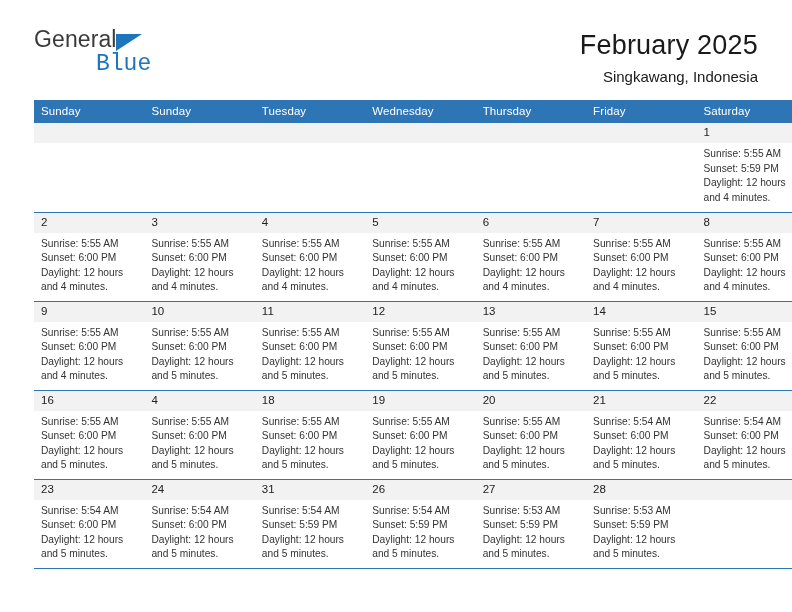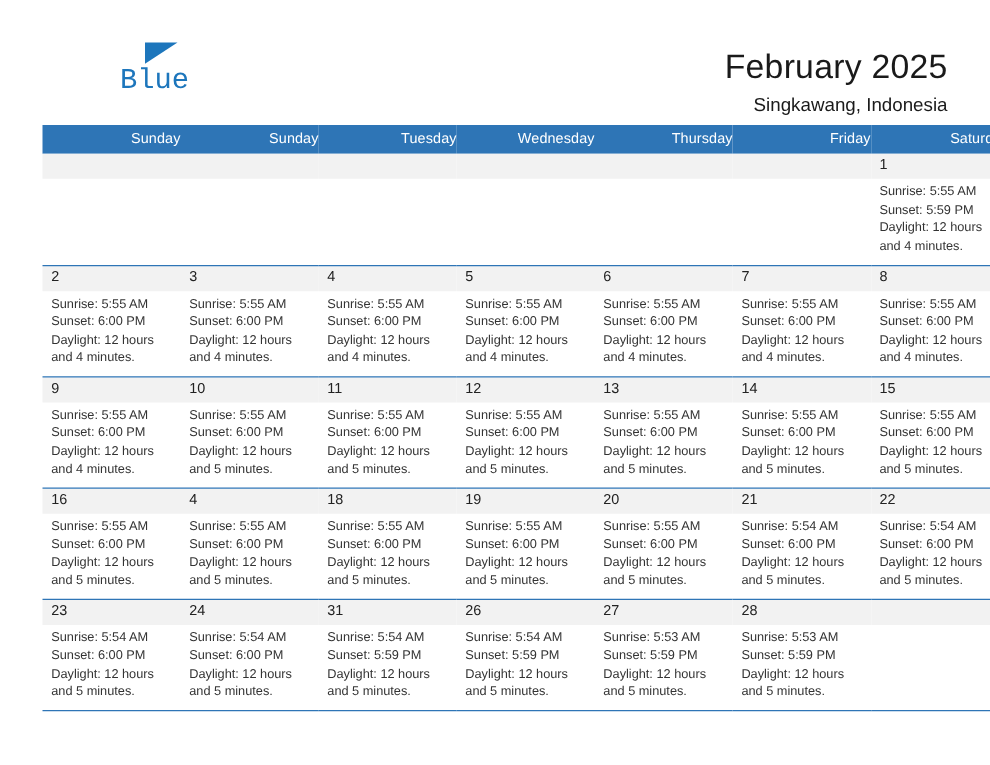--- a/index.html
+++ b/index.html
@@ -57,21 +57,20 @@
     position: absolute;
     left: 62px;
     top: 25px;
     font-size: 23px;
     color: #1d76bc;
     font-family: Liberation Mono, monospace;
   }
   .title-wrap {
     text-align: right;
     padding-top: 2px;
-    margin-top: 8px;
   }
   .cal-title {
     font-size: 27px;
     color: #1a1a1a;
     font-weight: normal;
     line-height: 1.15;
     letter-spacing: .2px;
   }
   .cal-sub {
     font-size: 15px;
@@ -84,21 +83,21 @@
     margin: 0 34px;
     border-collapse: collapse;
     table-layout: fixed;
     width: 724px;
   }
   .cal th {
     background: #2e75b6;
     color: #ffffff;
     font-weight: normal;
     font-size: 11.5px;
-    text-align: right;
+    text-align: left;
     padding: 5px 0 6px 7px;
     width: 103.43px;
     letter-spacing: .1px;
   }
   .cal td {
     vertical-align: top;
     padding: 0;
     border-bottom: 1px solid #2e75b6;
     height: 89px;
     box-sizing: border-box;
@@ -124,20 +123,21 @@
   .info div { white-space: nowrap; }
   .empty .daynum { color: transparent; }
 </style>
 </head>
 <body>
 
 <div class="page">
 
   <div class="top">
     <div class="logo">
+      <span class="logo-general">General</span>
       <span class="logo-tri"></span>
       <span class="logo-blue">Blue</span>
     </div>
     <div class="title-wrap">
       <div class="cal-title">February 2025</div>
       <div class="cal-sub">Singkawang, Indonesia</div>
     </div>
   </div>
 
   <table class="cal">

